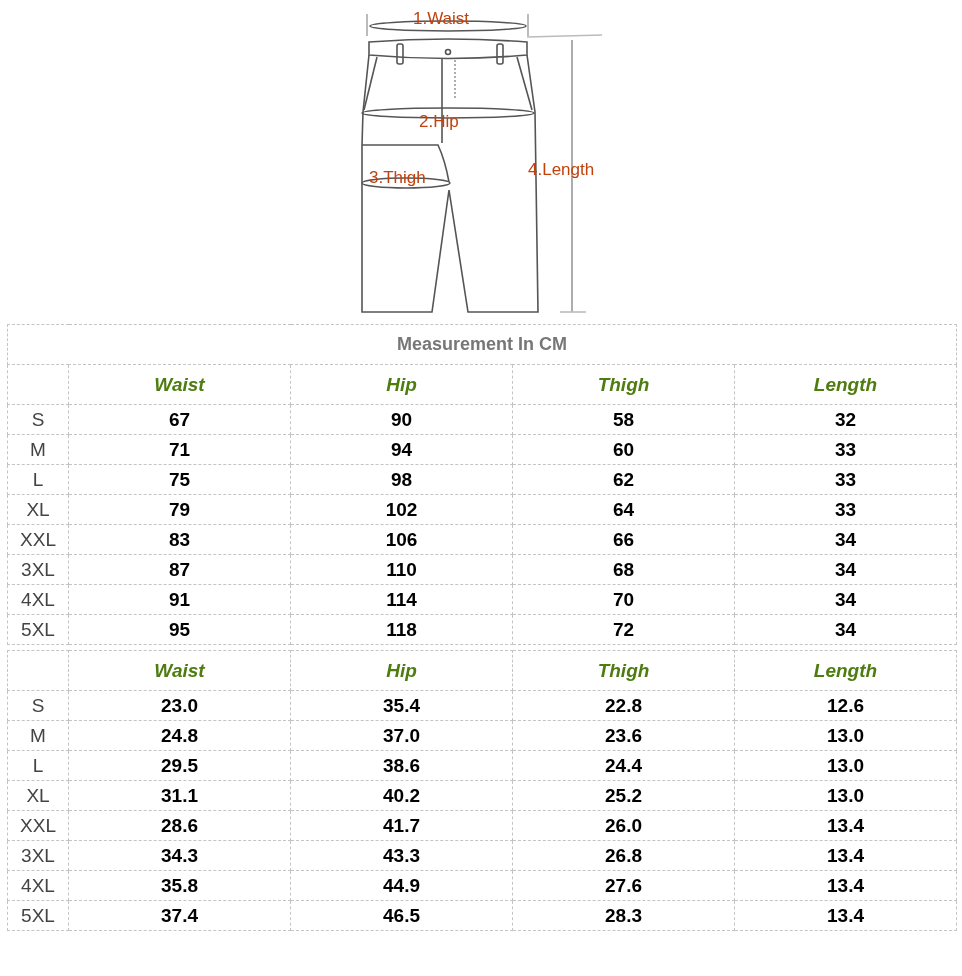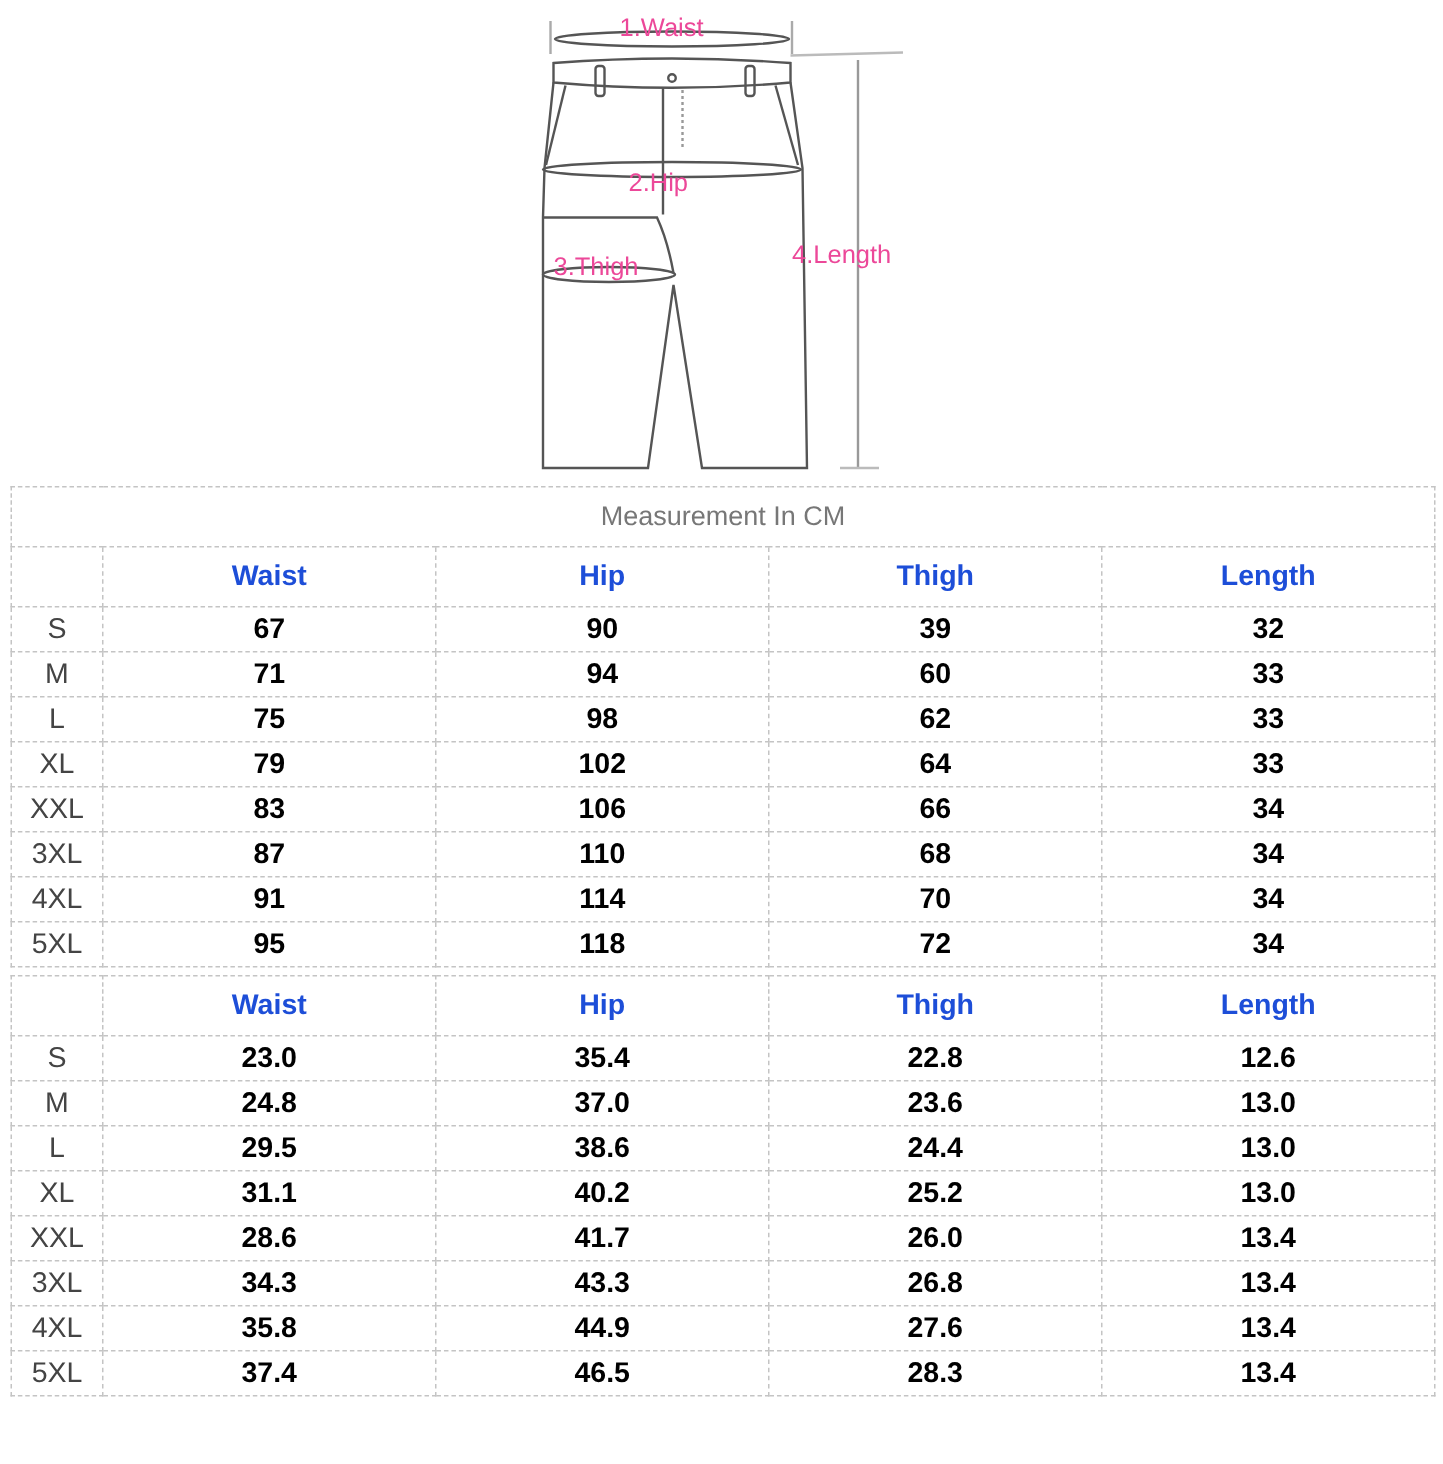--- a/index.html
+++ b/index.html
@@ -1,23 +1,23 @@
 <!DOCTYPE html>
 <html><head>
 <meta charset="utf-8">
 <style>
   html, body { margin: 0; padding: 0; background: #ffffff; }
   body { width: 962px; height: 976px; position: relative; overflow: hidden; font-family: "Liberation Sans", sans-serif; }
   .diagram { position: absolute; left: 350px; top: 0; width: 270px; height: 320px; }
   .diagram svg { width: 270px; height: 320px; display: block; }
-  .dlabel { position: absolute; font-family: "Liberation Sans", sans-serif; color: #ec4899; font-size: 17px; }
+  .dlabel { position: absolute; font-family: "Liberation Sans", sans-serif; color: #c2410c; font-size: 17px; }
   table.size { position: absolute; left: 7px; width: 949px; border-collapse: collapse; table-layout: fixed; }
   table.size td, table.size th { border: 1px dashed #c4c4c4; text-align: center; padding: 0; }
-  .t-title { height: 39px; font-weight: normal; color: #777; font-size: 18px; }
-  .t-head th { height: 39px; font-weight: bold; color: #1d4ed8; font-size: 19px; }
+  .t-title { height: 39px; font-weight: bold; color: #777; font-size: 18px; }
+  .t-head th { height: 39px; font-weight: bold; color: #4d7c0f; font-size: 19px; font-style: italic; }
   .t-row td { height: 29px; font-size: 19px; font-weight: bold; color: #000; }
   .t-row td.sz { font-weight: normal; color: #444; }
 </style>
 </head>
 <body>
 
 <div class="diagram">
   <svg viewBox="0 0 270 320">
     <g fill="none" stroke="#555" stroke-width="1.6">
 
@@ -68,21 +68,21 @@
     <th></th>
     <th>Waist</th>
     <th>Hip</th>
     <th>Thigh</th>
     <th>Length</th>
   </tr>
   <tr class="t-row">
         <td class="sz">S</td>
         <td>67</td>
         <td>90</td>
-        <td>39</td>
+        <td>58</td>
         <td>32</td>
       </tr>
   <tr class="t-row">
         <td class="sz">M</td>
         <td>71</td>
         <td>94</td>
         <td>60</td>
         <td>33</td>
       </tr>
   <tr class="t-row">

